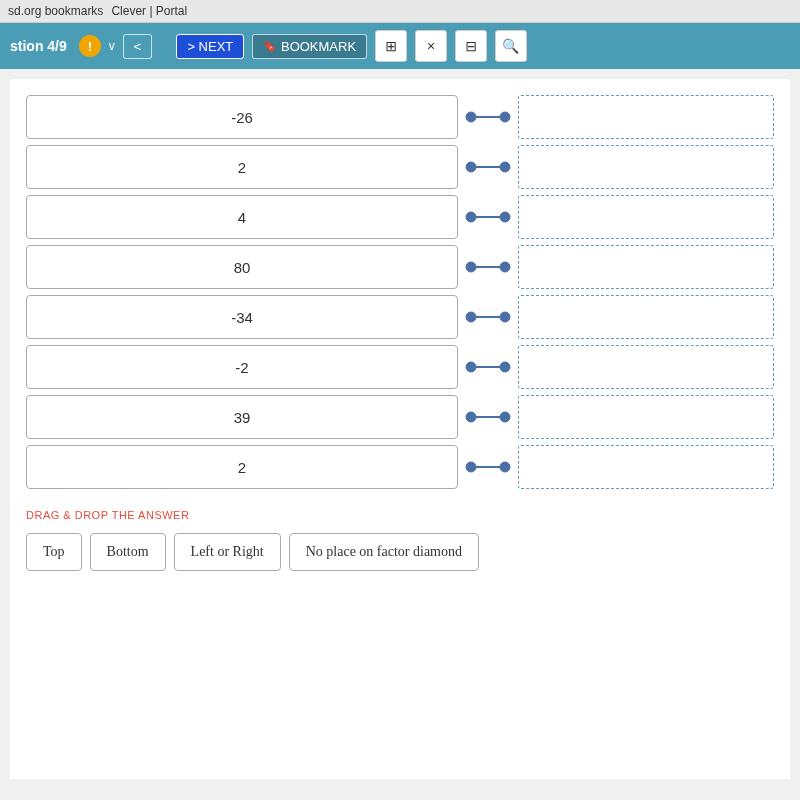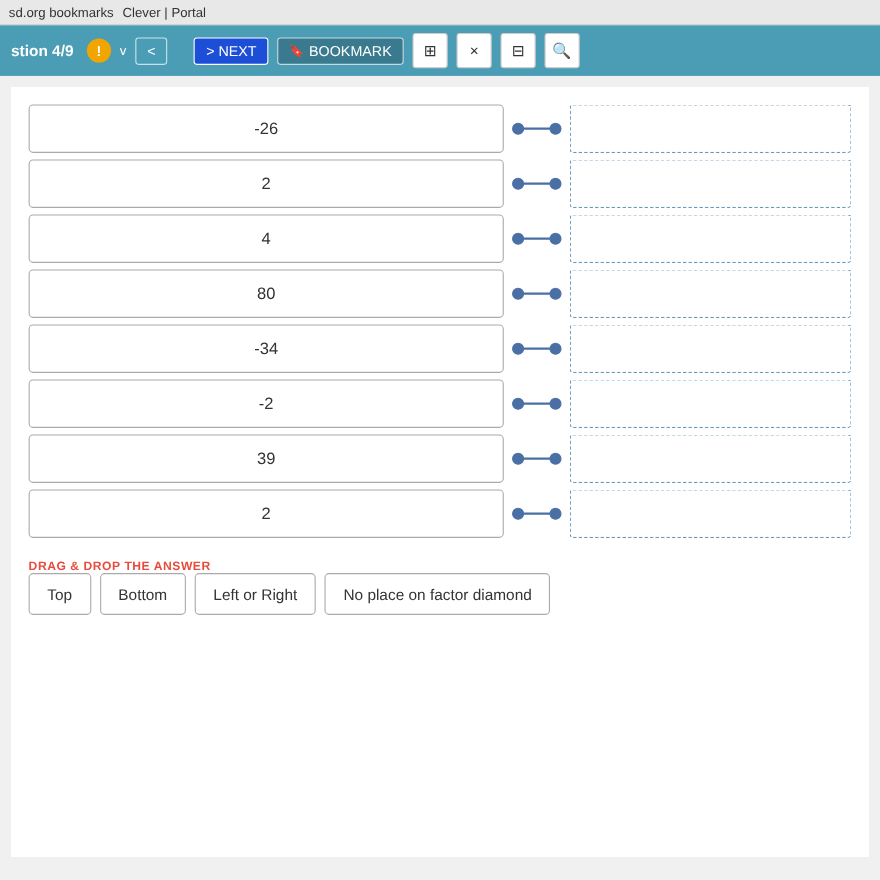--- a/index.html
+++ b/index.html
@@ -159,30 +159,31 @@
     .drop-box {
       border: 1.5px dashed #6699bb;
       border-radius: 3px;
       height: 44px;
       background: white;
     }
 
     
     .drag-label {
       font-size: 11px;
-      font-weight: bold;
+      font-weight: normal;
       color: #e74c3c;
-      margin-bottom: 0;
+      margin-bottom: 12px;
       letter-spacing: 0.5px;
     }
 
     .answer-options {
       display: flex;
       gap: 8px;
       flex-wrap: wrap;
+      font-family: Liberation Serif, serif;
     }
 
     .answer-option {
       border: 1.5px solid #aaa;
       border-radius: 4px;
       padding: 10px 16px;
       font-size: 14px;
       color: #333;
       background: white;
       cursor: grab;

